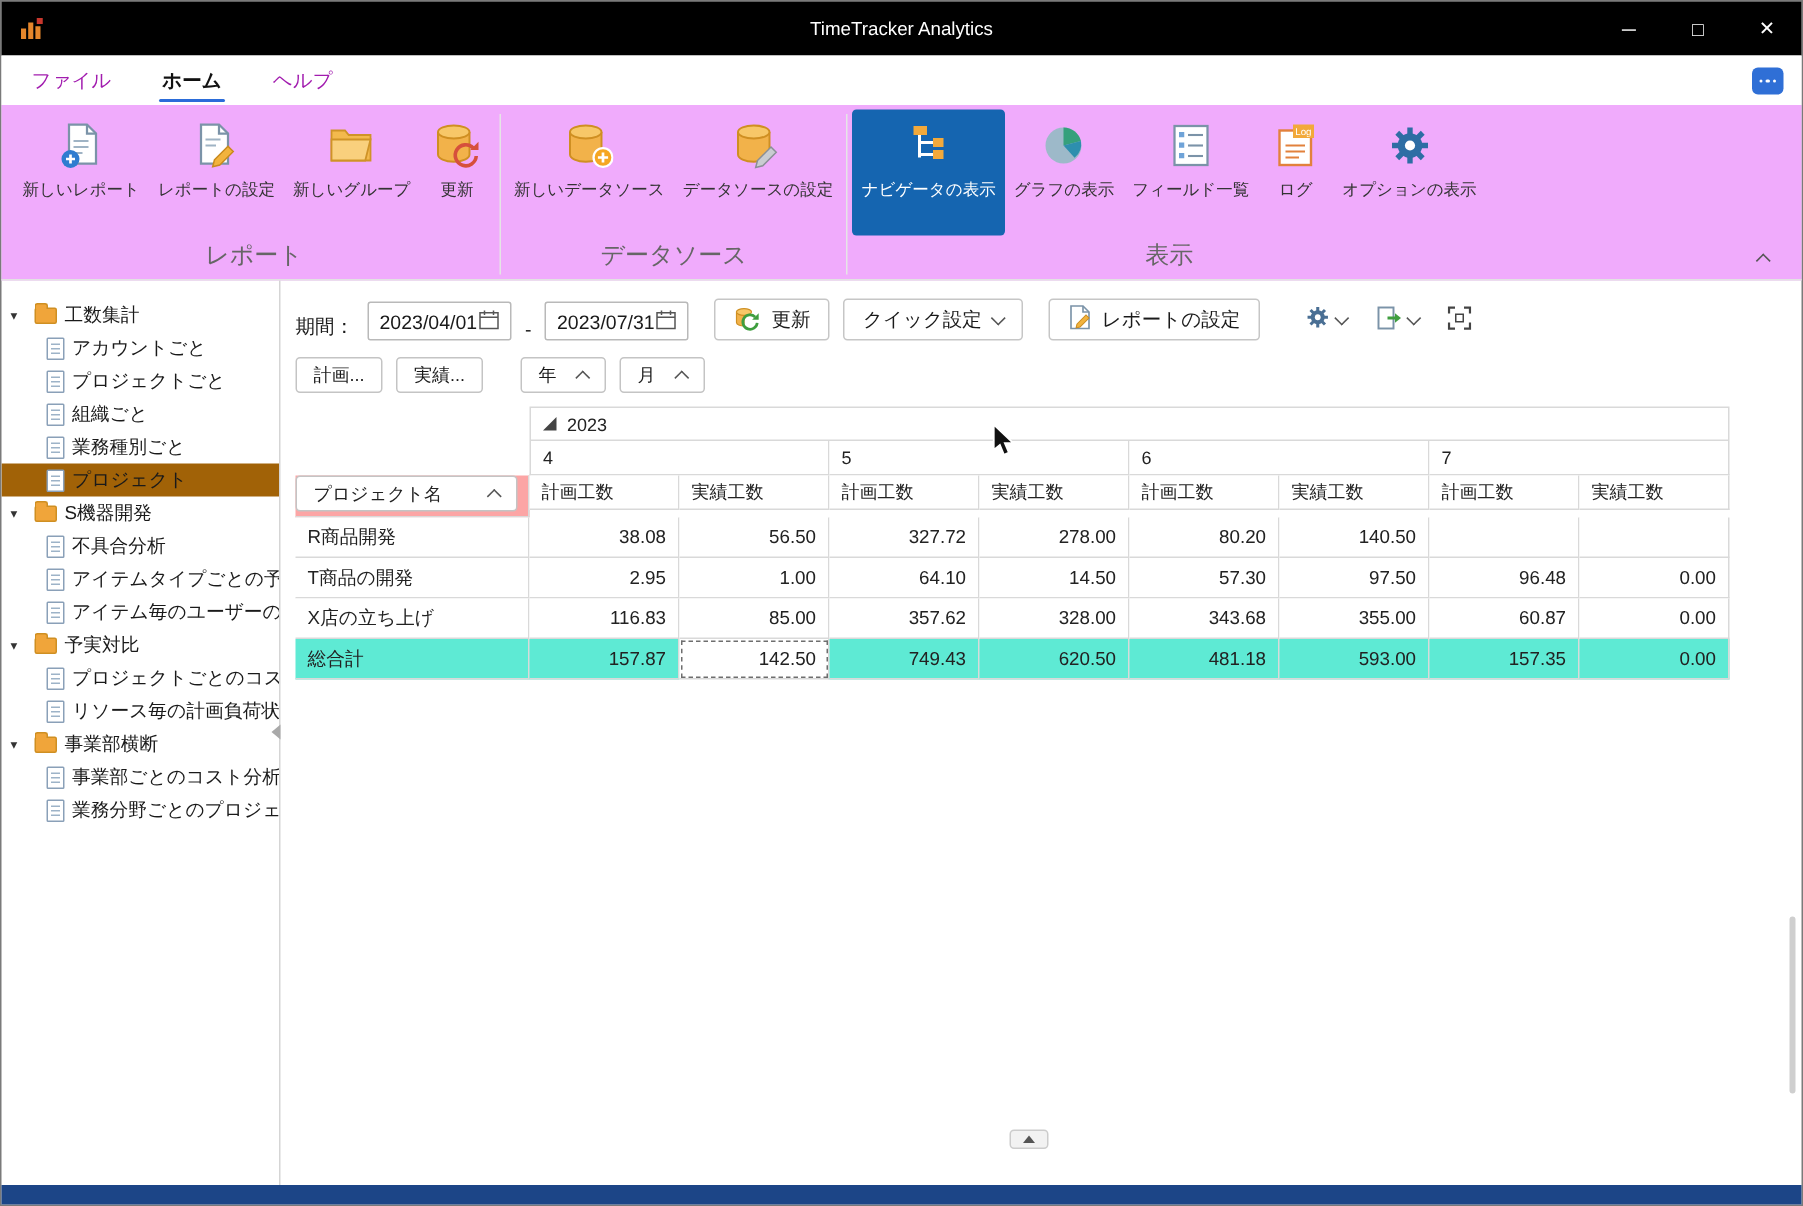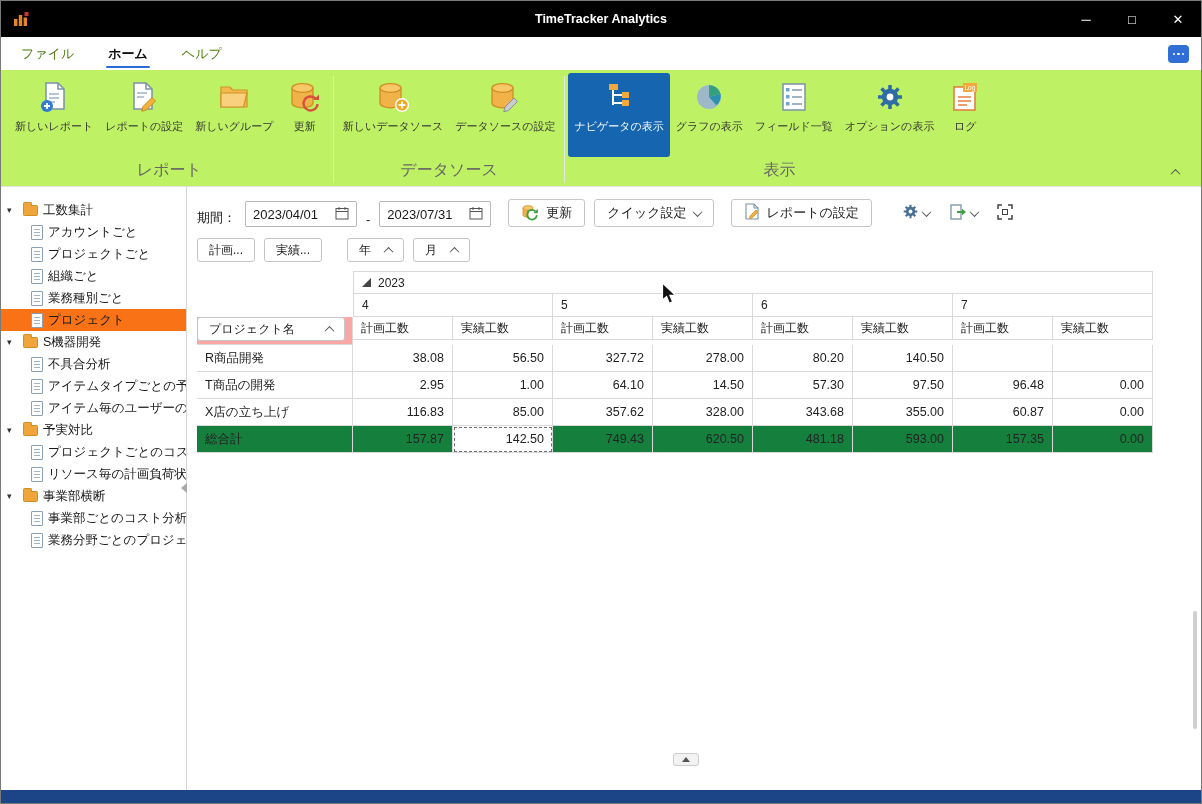--- a/index.html
+++ b/index.html
@@ -3,64 +3,64 @@
 <meta charset="utf-8">
 <style>
   * { margin:0; padding:0; box-sizing:border-box; }
   html,body { width:1202px; height:804px; overflow:hidden; }
   body { font-family:"Liberation Sans","DejaVu Sans",sans-serif; font-size:13px; color:#1a1a1a; background:#fff; }
   .window { position:relative; width:1202px; height:804px; border:1px solid #7a7a7a; display:flex; flex-direction:column; background:#fff; }
 
   
   .titlebar { flex:0 0 36px; background:#000; color:#fff; display:flex; align-items:center; position:relative; }
   .app-icon { width:40px; display:flex; justify-content:center; align-items:center; }
-  .titlebar-title { position:absolute; left:0; right:0; text-align:center; font-size:12.5px; pointer-events:none;font-weight:bold; }
+  .titlebar-title { position:absolute; left:0; right:0; text-align:center; font-size:12.5px; pointer-events:none; }
   .win-controls { margin-left:auto; display:flex; }
   .win-btn { width:46px; height:36px; display:flex; align-items:center; justify-content:center; font-size:13px; color:#fff; }
 
   
   .menubar { flex:0 0 33px; display:flex; align-items:center; padding:0 18px; gap:30px; position:relative; background:#fff; }
-  .menu-item { font-size:13px; color:#4d7c0f; padding:7px 2px 6px; position:relative; cursor:default; }
+  .menu-item { font-size:13px; color:#a21caf; padding:7px 2px 6px; position:relative; cursor:default; }
   .menu-item.active { font-weight:bold; color:#111; }
   .menu-item.active::after { content:""; position:absolute; left:0; right:0; bottom:1px; height:2.5px; background:#2b6cd9; border-radius:2px; }
   .feedback-icon { position:absolute; right:12px; top:8px; width:21px; height:18px; background:#2f6fd6; border-radius:4px; display:flex; align-items:center; justify-content:center; gap:2px; }
   .feedback-icon i { width:2.5px; height:2.5px; background:#fff; border-radius:50%; }
 
   
-  .ribbon { flex:0 0 112px; background:#bef264; border-bottom:1px solid #e2e2e2; display:flex; padding:3px 4px 0 8px; position:relative; }
+  .ribbon { flex:0 0 112px; background:#f0abfc; border-bottom:1px solid #e2e2e2; display:flex; padding:3px 4px 0 8px; position:relative; }
   .ribbon-group { display:flex; flex-direction:column; }
   .rg-buttons { display:flex; align-items:flex-start; flex:1; }
   .rg-label { text-align:center; font-size:16px; color:#666; padding:3px 0 5px; }
   .rg-sep { width:1px; background:#e5e5e5; margin:3px 3px; }
   .ribbon-btn { min-width:50px; padding:7px 6px 0; height:84px; display:flex; flex-direction:column; align-items:center; gap:5px; border-radius:3px; font-size:11px; color:#333; text-align:center; white-space:nowrap; }
   .ribbon-btn .icon { width:34px; height:34px; display:flex; align-items:center; justify-content:center; }
   .ribbon-btn.active { background:#1565b0; color:#fff; }
   .ribbon-collapse { position:absolute; right:22px; bottom:10px; }
 
   
   .main { flex:1; display:flex; position:relative; min-height:0; }
   .sidebar { width:186px; flex:0 0 186px; border-right:1px solid #d5d5d5; padding-top:12px; overflow:hidden; position:relative; }
   .tree-item { display:flex; align-items:center; height:22px; font-size:12.5px; gap:5px; white-space:nowrap; }
   .tree-item.parent { padding-left:6px; }
   .tree-item.child { padding-left:30px; }
-  .tree-item.selected { background:#f97316; }
+  .tree-item.selected { background:#a16207; }
   .expander { width:11px; font-size:9px; color:#333; line-height:1; }
   .folder-ic { width:15px; height:11px; background:#f0a53a; border:1px solid #cf8f22; border-radius:1.5px; position:relative; flex:0 0 15px; }
   .folder-ic::before { content:""; position:absolute; top:-4px; left:-1px; width:7px; height:3px; background:#f0a53a; border:1px solid #cf8f22; border-bottom:none; border-radius:2px 2px 0 0; }
   .doc-ic { width:12px; height:15px; background:#fff; border:1px solid #8aa0b8; border-radius:1px; position:relative; flex:0 0 12px; }
   .doc-ic::before { content:""; position:absolute; left:2px; top:3px; width:6px; height:1px; background:#9db3c8; box-shadow:0 3px 0 #9db3c8, 0 6px 0 #9db3c8; }
   .collapse-tab { position:absolute; left:179px; top:284px; width:8px; height:34px; display:flex; align-items:center; justify-content:center; }
   .collapse-tab .tri-left { width:0; height:0; border-top:5px solid transparent; border-bottom:5px solid transparent; border-right:6px solid #a9a9a9; }
 
   .content { flex:1; position:relative; padding:12px 0 0 10px; overflow:hidden; }
 
   
   .toolbar { display:flex; align-items:flex-end; gap:9px; height:28px; margin-bottom:11px; }
   .t-label { font-size:13px; }
-  .date-box { display:flex; align-items:center; justify-content:space-between; border:1px solid #b9b9b9; border-radius:2px; height:26px; padding:0 7px; width:112px; font-size:13px; background:#fff; }
+  .date-box { display:flex; align-items:center; justify-content:space-between; border:1px solid #b9b9b9; border-radius:2px; height:26px; padding:0 7px; width:96px; font-size:13px; background:#fff; }
   .btn { display:flex; align-items:center; gap:7px; border:1px solid #c6c6c6; border-radius:3px; height:28px; padding:0 12px; background:#fff; font-size:13px; white-space:nowrap; }
   .flatbtn { display:flex; align-items:center; gap:4px; height:28px; padding:0 5px; background:#fff; }
   .ml8 { margin-left:8px; } .ml16 { margin-left:16px; }
 
   .chev { display:inline-block; width:7px; height:7px; border-right:1.6px solid #555; border-bottom:1.6px solid #555; flex:0 0 auto; }
   .chev.down { transform:rotate(45deg) translate(-1px,-1px); }
   .chev.up { transform:rotate(-135deg) translate(-1px,-1px); }
 
   
   .chip-row { display:flex; gap:9px; margin-bottom:9px; align-items:center; }
@@ -71,21 +71,21 @@
   .pivot { display:grid; grid-template-columns:156px repeat(8,100px); width:max-content; margin-top:1px; font-size:12.5px; color:#222; }
   .pv-cell { border-right:1px solid #d9d9d9; border-bottom:1px solid #d9d9d9; background:#fff; display:flex; align-items:center; padding:0 8px; }
   .pv-blank { border:none; background:transparent; }
   .pv-h { height:23px; font-size:12px; }
   .pv-year { border-left:1px solid #d9d9d9; border-top:1px solid #d9d9d9; gap:7px; }
   .pv-month.first { border-left:1px solid #d9d9d9; }
   .pv-chipcell { border-right:1px solid #d9d9d9; border-bottom:1px solid #d9d9d9; display:flex; align-items:flex-end; padding:0 4px 3px 0; background:#fca5a5; }
   .pv-chipcell .chip { width:148px; justify-content:space-between; }
   .pv-d { height:27px; }
   .num { justify-content:flex-end; }
-  .total { background:#15803d; }
+  .total { background:#5eead4; }
   .sel { outline:1.5px dashed #6e6e6e; outline-offset:-2px; background:#fff; }
   .tri { width:0; height:0; border-left:9px solid transparent; border-bottom:9px solid #444; }
 
   
   .bottombar { flex:0 0 13px; background:#1c4587; }
   .scroll-up-btn { position:absolute; left:672px; top:752px; width:26px; height:13px; background:#f2f2f2; border:1px solid #cccccc; border-radius:3px; display:flex; align-items:center; justify-content:center; }
   .scroll-up-btn .tri-up { width:0; height:0; border-left:4px solid transparent; border-right:4px solid transparent; border-bottom:5px solid #555; }
   .v-scroll { position:absolute; right:4px; top:424px; width:4px; height:118px; background:#cfcfcf; border-radius:2px; }
   .cursor { position:absolute; left:660px; top:281px; pointer-events:none; }
 </style>
@@ -236,40 +236,40 @@
                 <rect x="6" y="13" width="3.5" height="3.5" fill="#6fa3d8"></rect>
                 <path d="M12 15h10" stroke="#7b93a8" stroke-width="1.4"></path>
                 <rect x="6" y="20" width="3.5" height="3.5" fill="#6fa3d8"></rect>
                 <path d="M12 22h10" stroke="#7b93a8" stroke-width="1.4"></path>
               </svg>
           </span>
           <span>フィールド一覧</span>
         </div>
         <div class="ribbon-btn">
           <span class="icon">
+            <svg width="28" height="30" viewBox="0 0 28 30">
+                <rect x="3" y="5" width="21" height="23" fill="#fff" stroke="#e2813c" stroke-width="1.6"></rect>
+                <rect x="12" y="1" width="14" height="9" fill="#f2a93b"></rect>
+                <text x="13.5" y="8" font-size="6.5" fill="#fff" font-family="Liberation Sans, sans-serif">Log</text>
+                <path d="M7 15h13M7 19h13M7 23h9" stroke="#e2813c" stroke-width="1.3"></path>
+              </svg>
+          </span>
+          <span>ログ</span>
+        </div>
+        <div class="ribbon-btn">
+          <span class="icon">
             <svg width="30" height="30" viewBox="0 0 30 30">
                 <g stroke="#2e6da4" stroke-width="3.6">
                   <path d="M15 3v24M3 15h24M6.5 6.5l17 17M23.5 6.5l-17 17"></path>
                 </g>
                 <circle cx="15" cy="15" r="8.2" fill="#2e6da4"></circle>
                 <circle cx="15" cy="15" r="3.4" fill="#fff"></circle>
               </svg>
           </span>
           <span>オプションの表示</span>
-        </div>
-        <div class="ribbon-btn">
-          <span class="icon">
-            <svg width="28" height="30" viewBox="0 0 28 30">
-                <rect x="3" y="5" width="21" height="23" fill="#fff" stroke="#e2813c" stroke-width="1.6"></rect>
-                <rect x="12" y="1" width="14" height="9" fill="#f2a93b"></rect>
-                <text x="13.5" y="8" font-size="6.5" fill="#fff" font-family="Liberation Sans, sans-serif">Log</text>
-                <path d="M7 15h13M7 19h13M7 23h9" stroke="#e2813c" stroke-width="1.3"></path>
-              </svg>
-          </span>
-          <span>ログ</span>
         </div>
       </div>
       <div class="rg-label">表示</div>
     </div>
 
     <span class="ribbon-collapse chev up"></span>
   </div>
 
   <div class="main">
 

